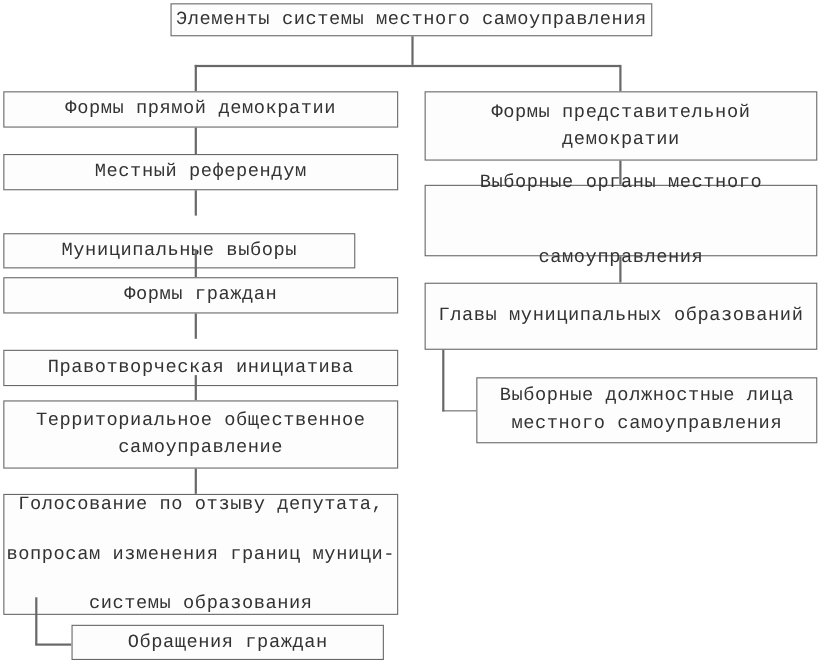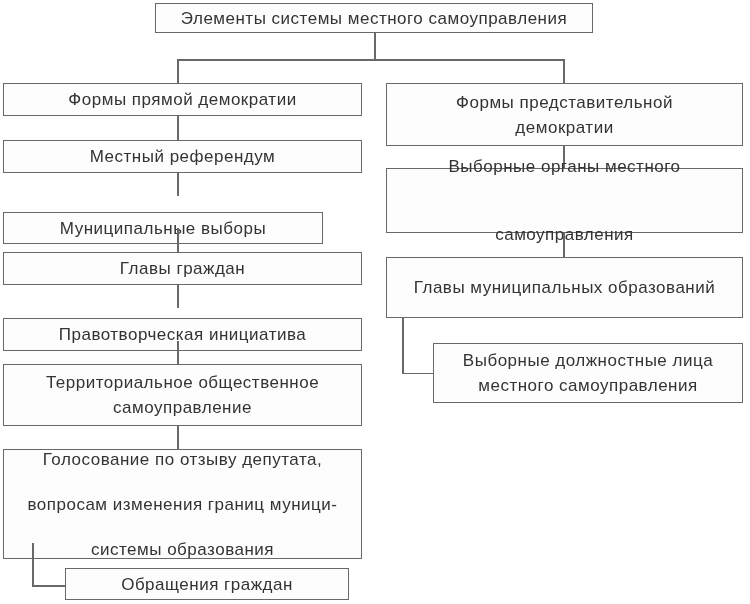--- a/index.html
+++ b/index.html
@@ -5,21 +5,21 @@
   html, body {
     margin: 0;
     padding: 0;
     background: #ffffff;
   }
   #scene {
     position: relative;
     width: 750px;
     height: 604px;
     background: #ffffff;
-    font-family: Liberation Sans, sans-serif;
+    font-family: Liberation Mono, monospace;
     color: #333333;
     overflow: hidden;
   }
   .box {
     position: absolute;
     box-sizing: border-box;
     border: 1.5px solid #686868;
     background: #fdfdfd;
     display: flex;
     flex-direction: column;
@@ -67,21 +67,21 @@
     <div class="tline">Местный референдум</div>
   </div>
   <div class="vline" style="left:177px; top:173px; height:23px;"></div>
 
   <div class="box" style="left:3px; top:212px; width:320px; height:32px;align-items:center;">
     <div class="tline">Муниципальные выборы</div>
   </div>
   <div class="vline" style="left:177px; top:228px; height:24px;"></div>
 
   <div class="box" style="left:3px; top:252px; width:359px; height:33px;">
-    <div class="tline">Главы граждан</div>
+    <div class="tline">Формы граждан</div>
   </div>
   <div class="vline" style="left:177px; top:285px; height:23px;"></div>
 
   <div class="box" style="left:3px; top:308px; width:359px; height:33px;margin-top:10px;">
     <div class="tline">Правотворческая инициатива</div>
   </div>
   <div class="vline" style="left:177px; top:341px; height:23px;"></div>
 
   <div class="box" style="left:3px; top:364px; width:359px; height:62px;">
     <div class="tline">Территориальное общественное</div>

